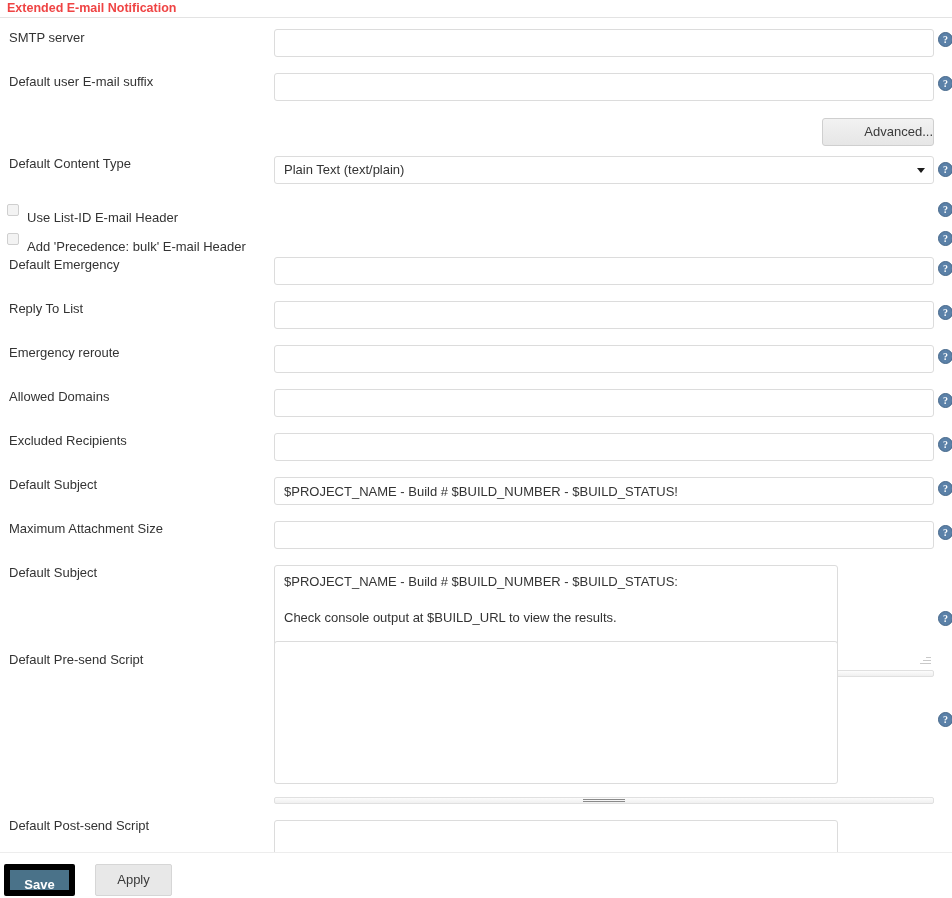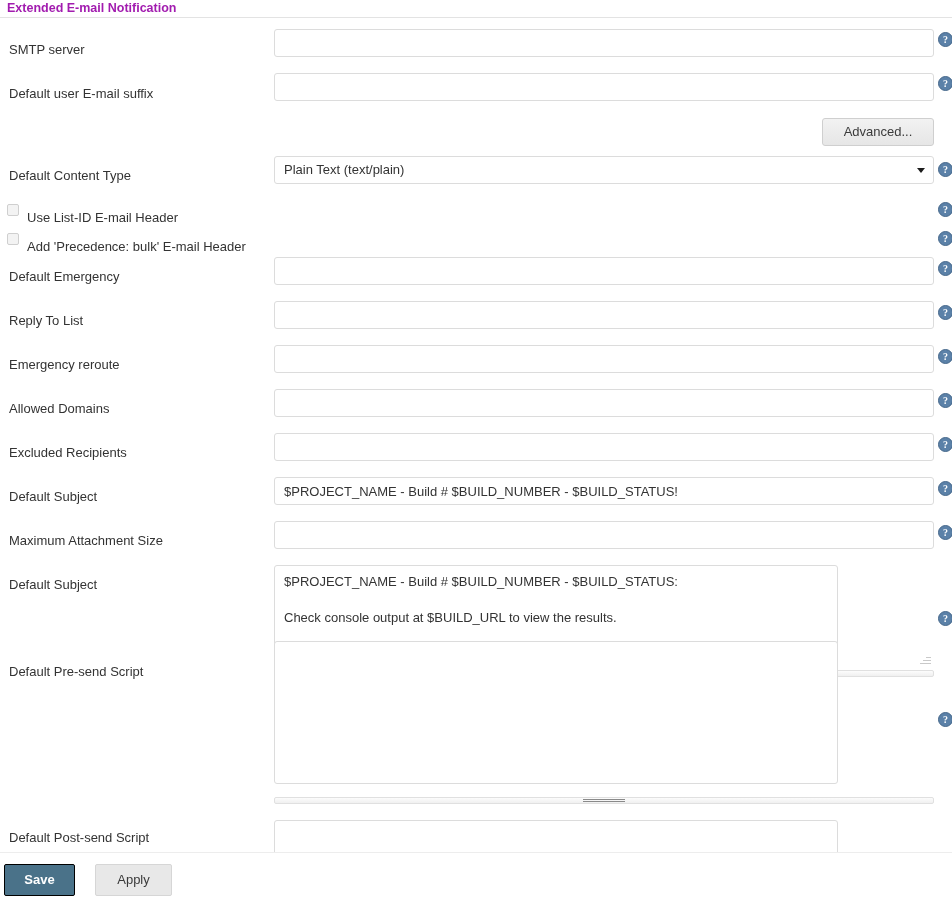--- a/index.html
+++ b/index.html
@@ -9,35 +9,34 @@
     background: #ffffff;
     font-family: "Liberation Sans", sans-serif;
     color: #333333;
     overflow: hidden;
   }
   .page { position: relative; width: 952px; height: 898px; background:#fff; }
 
   
   .section-header {
     position: absolute; left: 0; top: 0; width: 952px; height: 18px;
-    font-size: 12.5px; font-weight: bold; color: #a21caf;
+    font-size: 12.5px; font-weight: bold; color: #ef4444;
     padding-left: 7px; line-height: 16px;
   }
   .section-rule {
     position: absolute; left: 0; top: 17px; width: 952px;
     border-top: 1px solid #e3e3e3;
   }
 
   
   .row { position: absolute; left: 0; width: 952px; }
   .label {
     position: absolute; left: 9px; top: 0;
     font-size: 13px; color: #333; white-space: nowrap;
     line-height: 16px;
-    margin-top: 12px;
   }
 
   .field {
     position: absolute; left: 274px; width: 660px;
     background: #fff;
     border: 1px solid #dcdcdc;
     border-radius: 3px;
     height: 28px;
     font-family: "Liberation Sans", sans-serif;
     font-size: 13px;
@@ -63,21 +62,21 @@
     border-right: 4px solid transparent;
     border-top: 5px solid #1c1c1c;
   }
 
   
   .btn-advanced {
     position: absolute; left: 822px; top: 0; width: 112px; height: 28px;
     background: linear-gradient(#f2f2f2, #e6e6e6);
     border: 1px solid #cfcfcf; border-radius: 3px;
     font-size: 13px; color: #3a3a3a;
-    line-height: 26px; text-align: center;
+    line-height: 26px; text-align: right;
     cursor: pointer;
   }
 
   
   .cb {
     position: absolute; left: 7px; top: 2px;
     width: 12px; height: 12px;
     background: #f3f3f3;
     border: 1px solid #cfcfcf;
     border-radius: 2px;
@@ -142,21 +141,21 @@
     position: absolute; left: 0; top: 852px; width: 952px;
     border-top: 1px solid #ededed;
   }
   .btn {
     position: absolute; top: 864px; height: 32px;
     font-size: 13px; text-align: center; line-height: 30px;
     border-radius: 2px; cursor: pointer;
   }
   .btn-save {
     left: 4px; width: 71px;
-    background: #4a7289; border: 1px solid #000000;
+    background: #4a7289; border: 6px solid #000000;
     color: #ffffff; font-weight: bold;
   }
   .btn-apply {
     left: 95px; width: 77px;
     background: #e8e8e8; border: 1px solid #d6d6d6;
     color: #3a3a3a;
   }
   .clip { position:absolute; overflow:hidden; }
 </style>
 </head>

